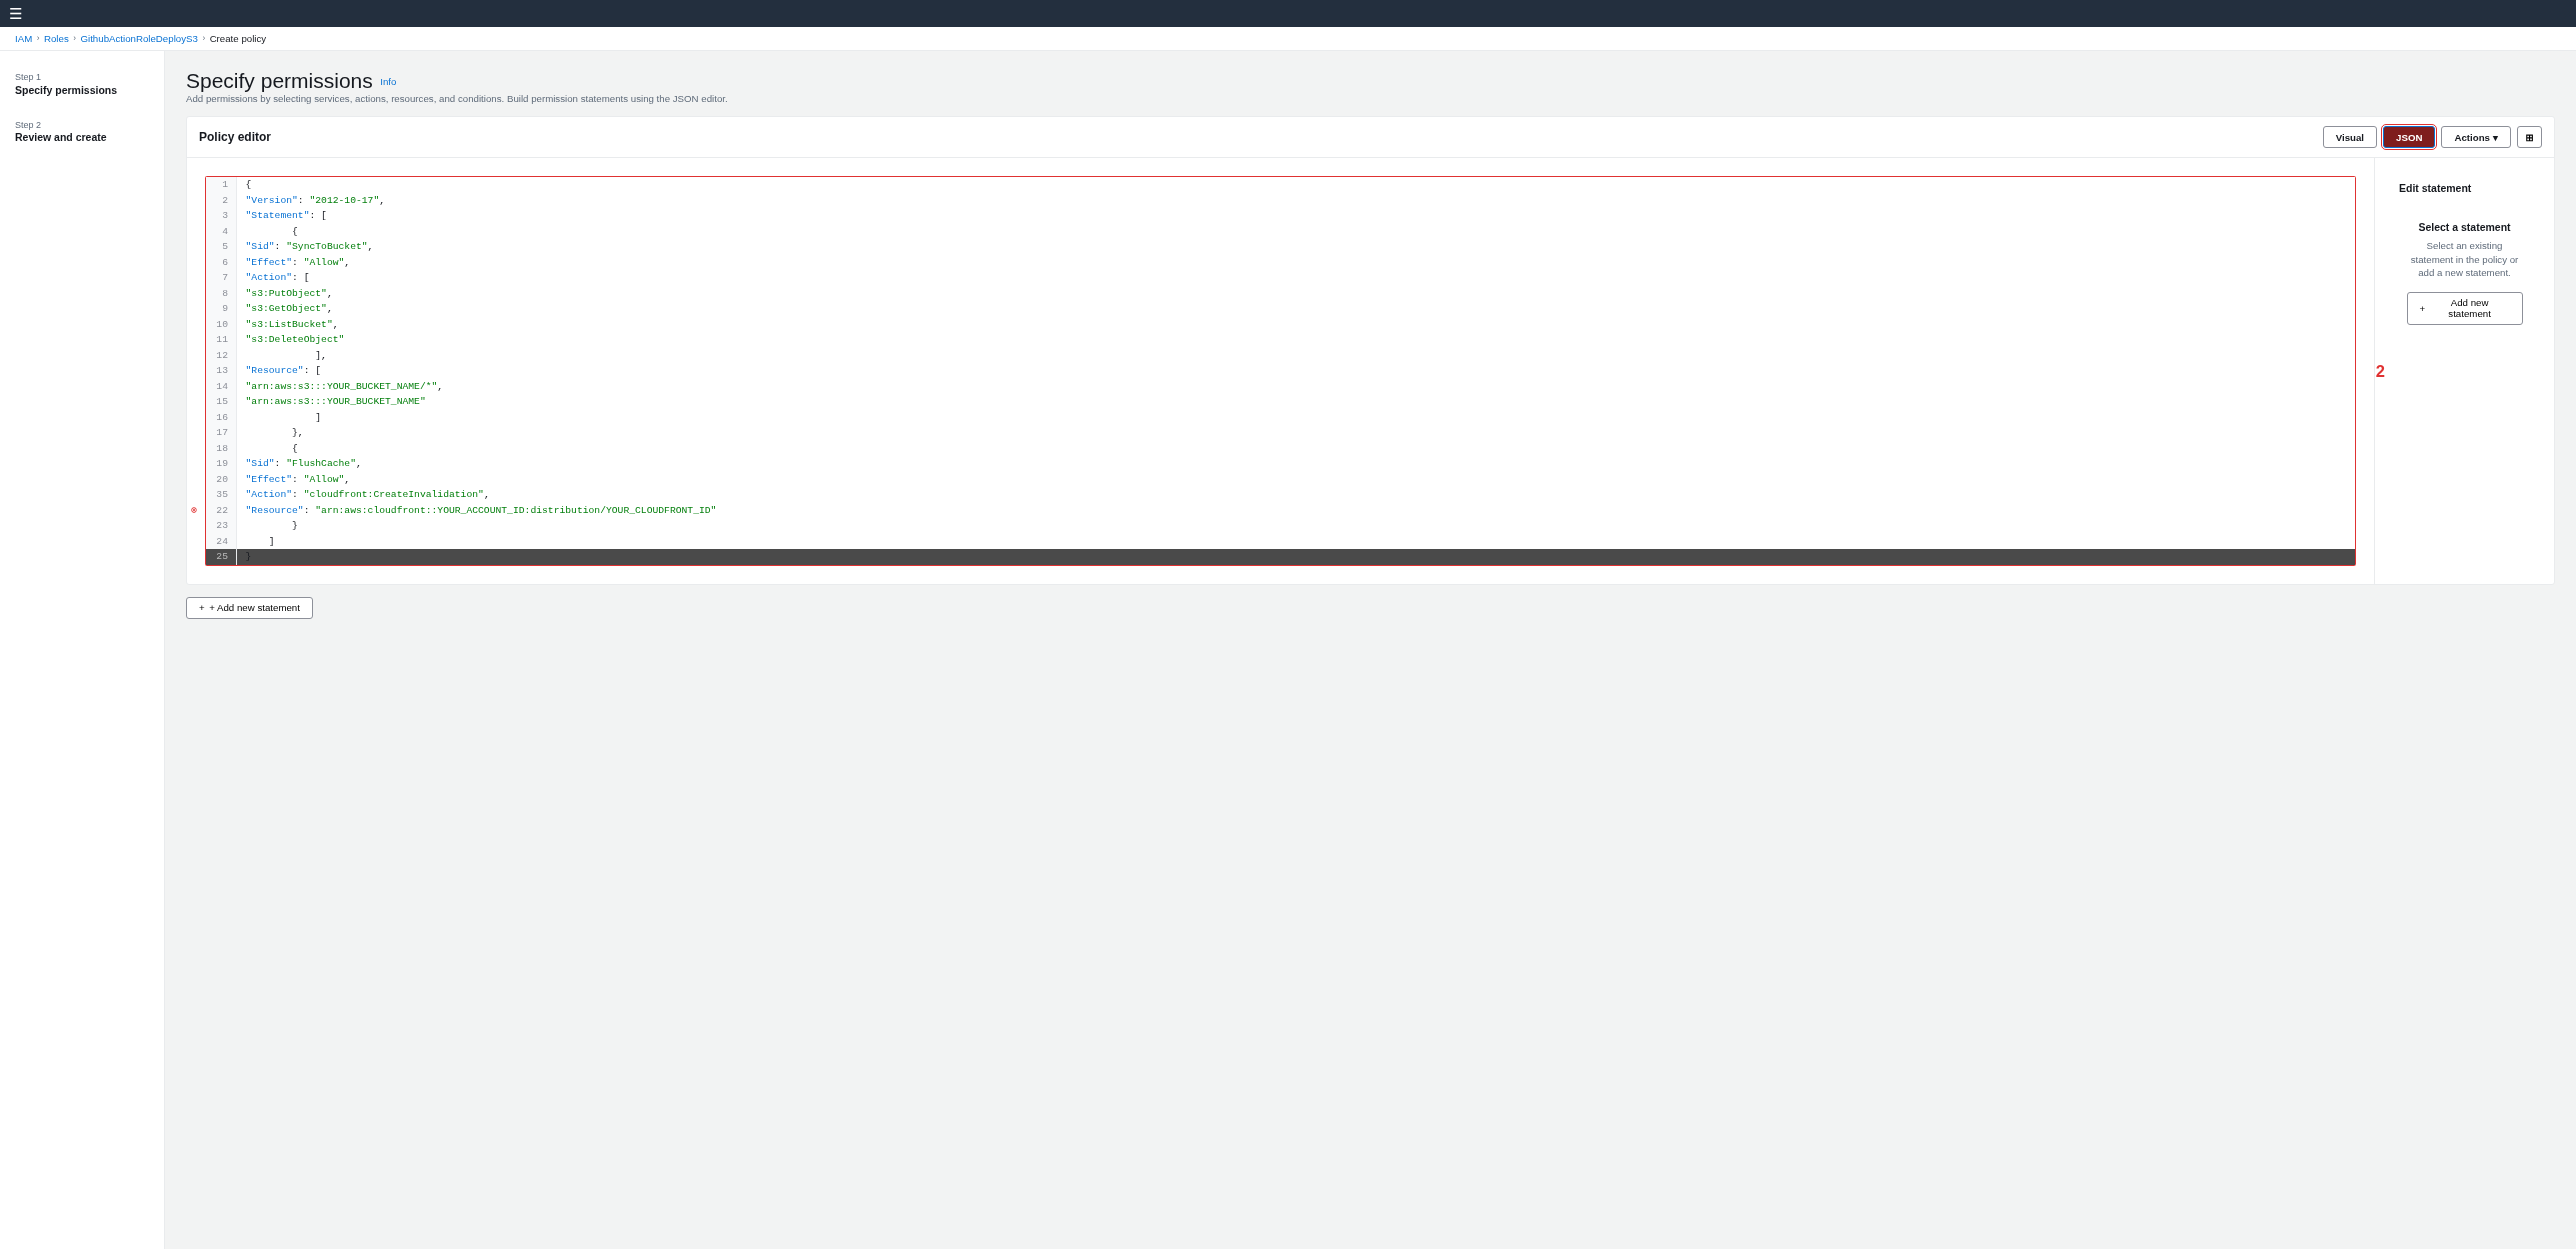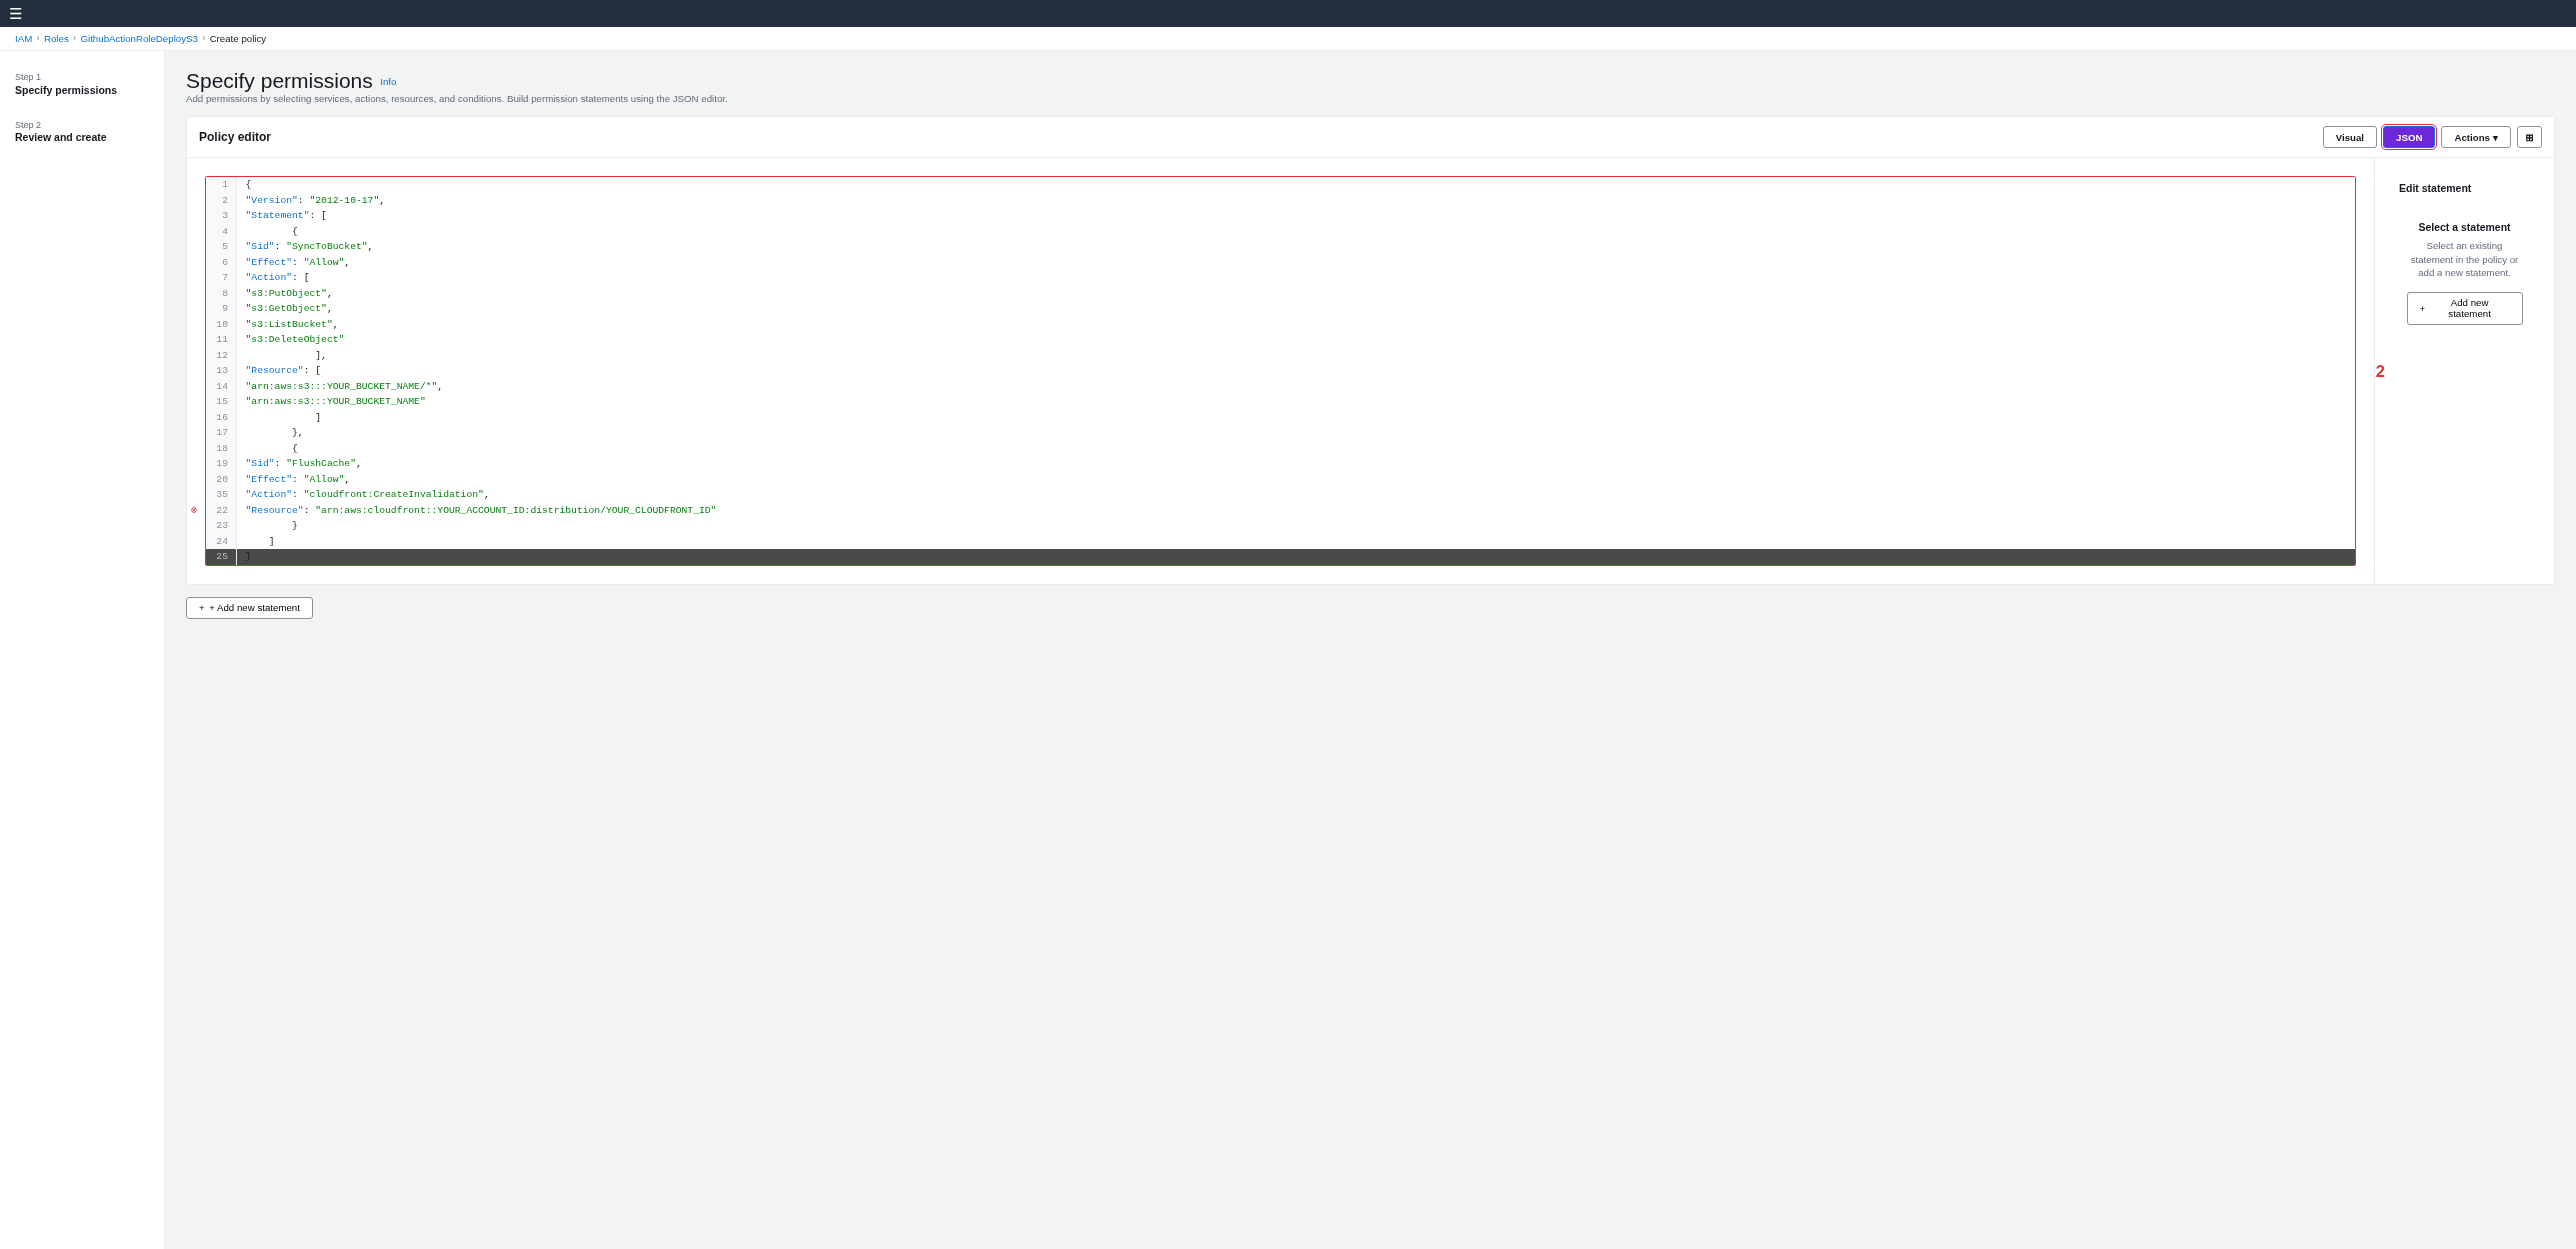--- a/index.html
+++ b/index.html
@@ -32,21 +32,21 @@
 
     .policy-editor-container { background: #fff; border: 0.7px solid #e9ebed; border-radius: 3px; }
 
     .policy-editor-header { display: flex; align-items: center; justify-content: space-between; padding: 9px 12px; border-bottom: 0.7px solid #e9ebed; }
     .policy-editor-title { font-size: 12px; font-weight: 700; color: #16191f; }
 
     .editor-controls { display: flex; gap: 6px; align-items: center; }
 
     .btn { padding: 4.5px 12px; border-radius: 3px; font-size: 9.7px; cursor: pointer; border: 0.7px solid; white-space: nowrap; font-weight: bold; }
     .btn-default { background: #fff; border-color: #8d9099; color: #16191f; }
-    .btn-primary { background: #6d28d9; border-color: #0972d3; color: #fff; font-weight: 600; }
+    .btn-primary { background: #7f1d1d; border-color: #0972d3; color: #fff; font-weight: 600; }
     .btn-icon { padding: 4.5px 7.5px; background: #fff; border-color: #8d9099; }
 
     .btn-dropdown { display: flex; align-items: flex-start; gap: 3px; }
 
     .editor-body { display: flex; }
 
     .code-area { flex: 1; padding: 0; position: relative; border: 1.5px solid #e03131; margin: 9px; border-radius: 1.5px; }
     .code-table { width: 100%; border-collapse: collapse; font-family: "Courier New", "Lucida Console", monospace; font-size: 9.7px; }
     .code-table tr { line-height: 1.6; }
     .code-table td { vertical-align: top; }

